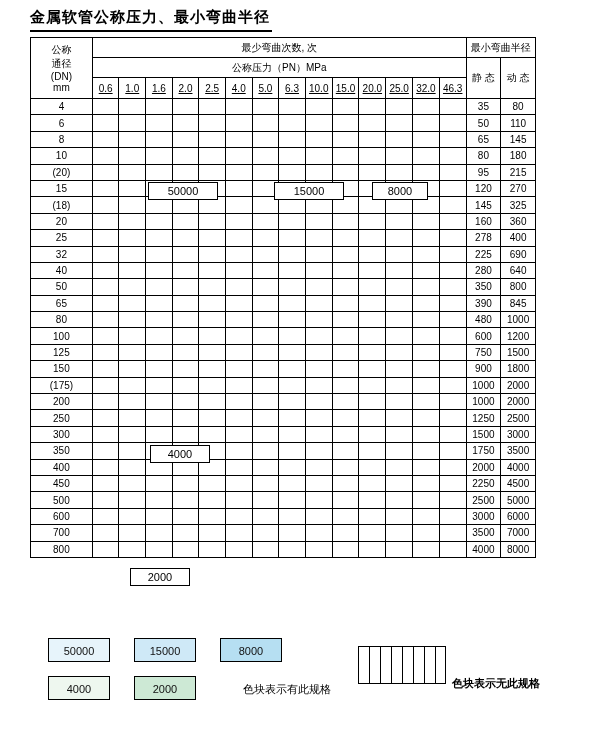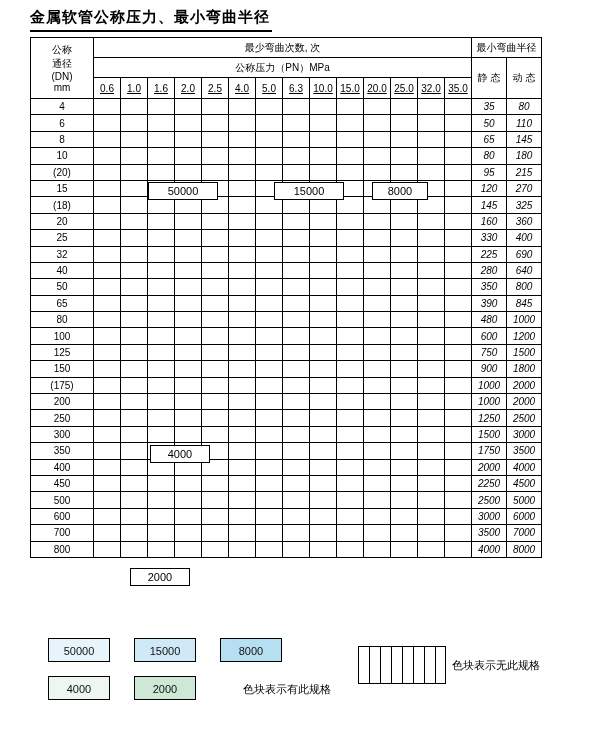--- a/index.html
+++ b/index.html
@@ -3,21 +3,21 @@
 <meta charset="utf-8">
 <style>
   html,body{margin:0;padding:0;}
   body{
     width:600px;height:743px;
     background:#ffffff;
     font-family:"Liberation Sans", sans-serif;
     color:#111;
     -webkit-font-smoothing:antialiased;
   }
-  .page{position:relative;width:600px;height:743px;}
+  .page{position:relative;width:536px;height:743px;}
 
   .title{
     position:absolute;left:30px;top:8px;
     font-family:"Liberation Serif", serif;
     font-weight:bold;font-size:15px;letter-spacing:1px;
     color:#000;
   }
   .title-underline{
     position:absolute;left:30px;top:30px;width:242px;height:2px;background:#000;
   }
@@ -43,21 +43,21 @@
   .hdr{background:#d6ecf8;}
   .dn-col{width:62px;background:#d6ecf8;}
   .p-col{width:26px;}
   .r-col{width:34px;}
 
   .hrow1 td{height:19px;}
   .hrow2 td{height:19px;}
   .hrow3 td{height:20px;text-decoration:underline;}
 
   .dn-cell{background:#d6ecf8;font-size:10px;}
-  .rad-cell{background:#fff;font-size:10px;font-style:italic;}
+  .rad-cell{background:#fff;font-size:10px;}
 
   
   .tbl tbody tr td{height:15.4px;}
 
   .cell-blue{background:#8fcdea;}
   .cell-green{background:#7fc49a;}
   .cell-lgreen{background:#d7ecd9;}
   .cell-empty{background:#ffffff;}
 
   
@@ -135,21 +135,21 @@
           <td class="hdr p-col">2.0</td>
           <td class="hdr p-col">2.5</td>
           <td class="hdr p-col">4.0</td>
           <td class="hdr p-col">5.0</td>
           <td class="hdr p-col">6.3</td>
           <td class="hdr p-col">10.0</td>
           <td class="hdr p-col">15.0</td>
           <td class="hdr p-col">20.0</td>
           <td class="hdr p-col">25.0</td>
           <td class="hdr p-col">32.0</td>
-          <td class="hdr p-col">35.0</td>
+          <td class="hdr p-col">46.3</td>
         </tr>
     </thead>
     <tbody id="tbody">
         <tr>
           <td class="dn-cell dn-col">4</td>
           <td class="p-col cell-blue"></td>
           <td class="p-col cell-blue"></td>
           <td class="p-col cell-blue"></td>
           <td class="p-col cell-blue"></td>
           <td class="p-col cell-blue"></td>
@@ -307,21 +307,21 @@
           <td class="p-col cell-blue"></td>
           <td class="p-col cell-blue"></td>
           <td class="p-col cell-blue"></td>
           <td class="p-col cell-blue"></td>
           <td class="p-col cell-blue"></td>
           <td class="p-col cell-blue"></td>
           <td class="p-col cell-empty"></td>
           <td class="p-col cell-empty"></td>
           <td class="p-col cell-empty"></td>
           <td class="p-col cell-empty"></td>
-          <td class="rad-cell r-col">330</td>
+          <td class="rad-cell r-col">278</td>
           <td class="rad-cell r-col">400</td>
         </tr>
         <tr>
           <td class="dn-cell dn-col">32</td>
           <td class="p-col cell-blue"></td>
           <td class="p-col cell-blue"></td>
           <td class="p-col cell-blue"></td>
           <td class="p-col cell-blue"></td>
           <td class="p-col cell-blue"></td>
           <td class="p-col cell-blue"></td>
@@ -699,16 +699,16 @@
 
     <div class="lg-grid" style="left:358px;top:14px;">
       <i style="left:10px"></i>
         <i style="left:21px"></i>
         <i style="left:32px"></i>
       <i style="left:43px"></i>
         <i style="left:54px"></i>
         <i style="left:65px"></i>
         <i style="left:76px"></i>
     </div>
-    <div class="lg-label" style="left:452px;top:26px;">色块表示无此规格</div>
+    <div class="lg-label" style="left:452px;top:44px;font-weight:bold;">色块表示无此规格</div>
   </div>
 
 </div>
 
 </body></html>

